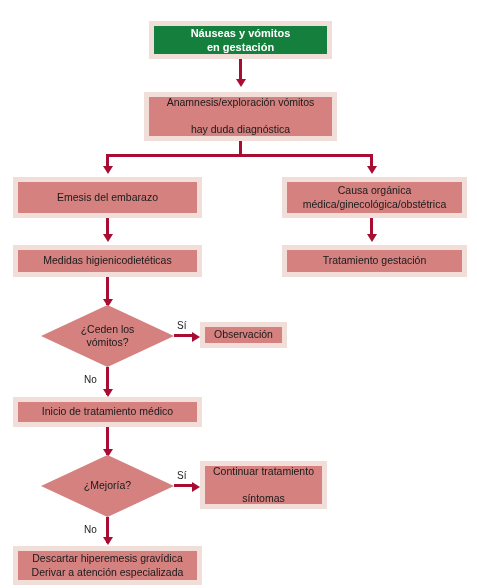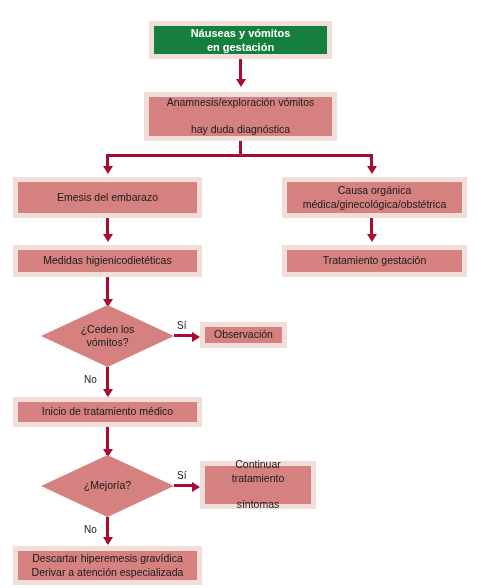--- a/index.html
+++ b/index.html
@@ -197,21 +197,21 @@
     <div class="dshape"></div>
     <div class="dlabel">
       <span>¿Mejoría?</span>
     </div>
   </div>
 
   <div class="blabel" style="left:177px; top:470px;">Sí</div>
   <div class="hline" style="left:174px; top:484px; width:21px;"></div>
   <div class="arrow-right" style="left:192px; top:481.5px;"></div>
 
-  <div class="node" style="left:200px; top:461px; width:116px; height:48px;">
+  <div class="node" style="left:200px; top:461px; width:127px; height:48px;">
     <div>
       <span>Continuar tratamiento</span><br>
       <br>
       <span>síntomas</span>
     </div>
   </div>
 
   <div class="blabel" style="left:84px; top:524px;">No</div>
   <div class="vline" style="left:106px; top:517px; height:26px;"></div>
   <div class="arrow-down" style="left:102.5px; top:537px;"></div>

